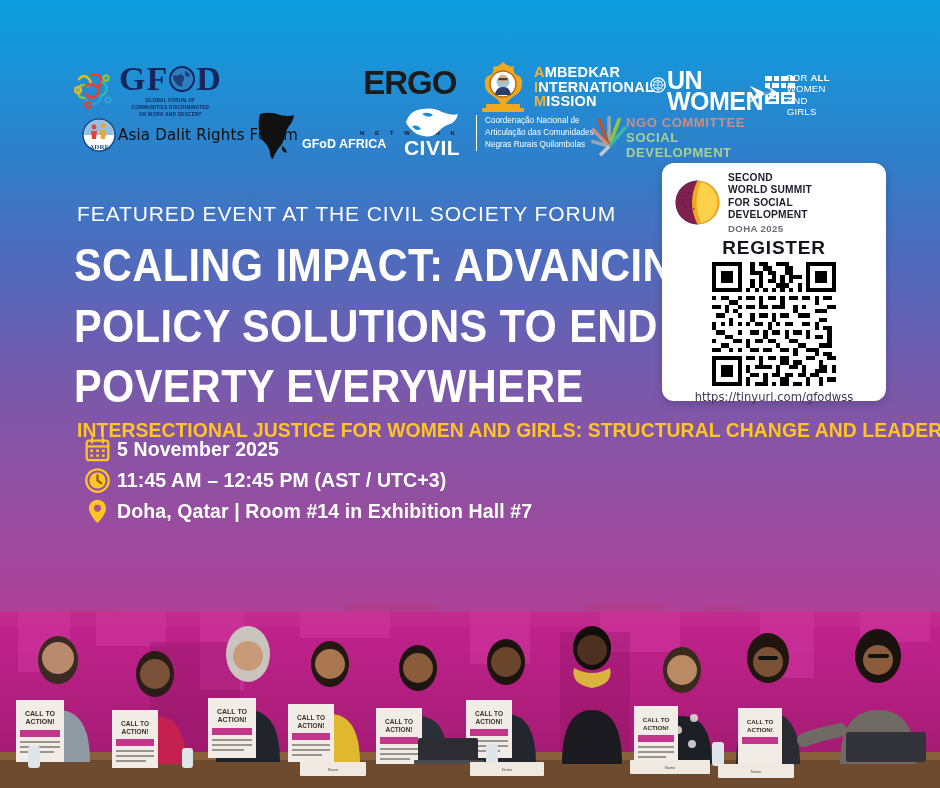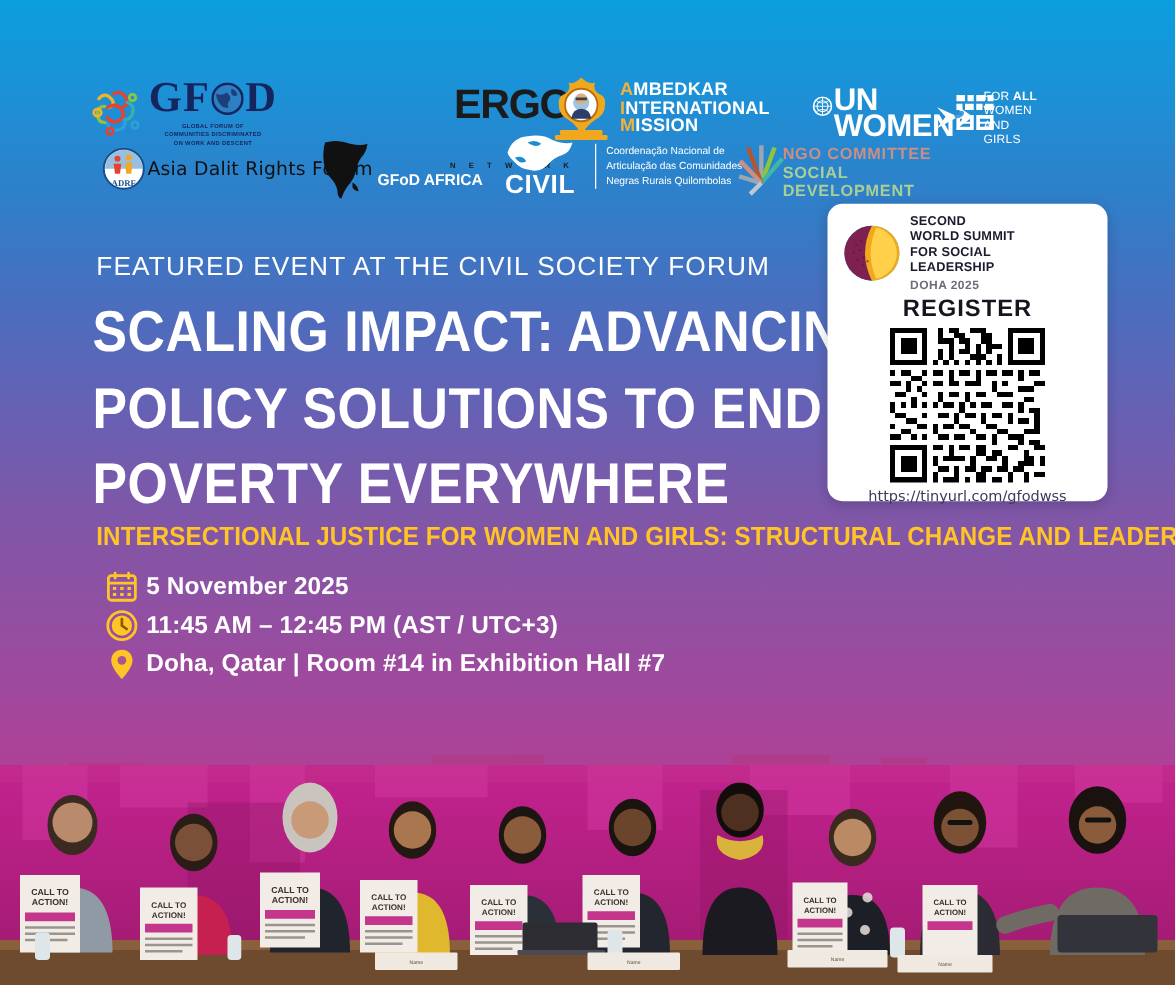--- a/index.html
+++ b/index.html
@@ -87,21 +87,21 @@
   }
   .headline div { white-space: nowrap; }
   .subhead {
     position: absolute; left: 77px; top: 418px;
     font-family: "Liberation Sans Narrow", "Liberation Sans", sans-serif;
     font-weight: bold; font-size: 21px; color: #ffc425;
     letter-spacing: .1px; white-space: nowrap;
     transform: scaleX(.92); transform-origin: left top;
   }
 
-  .meta { position: absolute; left: 84px; top: 455px; }
+  .meta { position: absolute; left: 84px; top: 435px; }
   .meta-row { display: flex; align-items: center; height: 29px; margin-bottom: 2px; }
   .meta-icon { width: 27px; height: 27px; flex: 0 0 27px; margin-right: 6px; }
   .meta-text { color:#ffffff; font-size: 19.5px; font-weight: bold; letter-spacing:.1px; }
 
   
   .qr-card {
     position: absolute; left: 662px; top: 163px;
     width: 224px; height: 238px;
     background: #ffffff; border-radius: 12px;
     box-shadow: 0 3px 10px rgba(0,0,0,.18);
@@ -186,21 +186,21 @@
     </div>
 
 
     <div class="logo" style="left:360px; top:10px;">
       <div style="display:flex; flex-direction:column; align-items:center;gap:31px;">
         <span class="ergo-txt">ERGO</span>
         <span class="ergo-sub">N E T W O R K</span>
       </div>
     </div>
 
-    <div class="logo" style="left:436px; top:2px;">
+    <div class="logo" style="left:474px; top:2px;">
       <svg width="58" height="54" viewBox="0 0 58 54">
         <g fill="#f0a81e">
           <path d="M29 2 q-6 6 -10 4 q2 6 -3 9 q-6 2 -5 9 q0 8 8 12 q8 5 10 14 q3 -9 11 -14 q8 -4 8 -12 q1 -7 -5 -9 q-5 -3 -3 -9 q-5 2 -11 -4z"></path>
           <rect x="12" y="44" width="34" height="4" rx="1"></rect>
           <rect x="8" y="48" width="42" height="4" rx="1"></rect>
         </g>
         <circle cx="29" cy="24" r="13" fill="#fff"></circle>
         <circle cx="29" cy="24" r="13" fill="none" stroke="#b86d12" stroke-width="1.5"></circle>
         <circle cx="29" cy="22" r="6.5" fill="#9ec5e0"></circle>
         <path d="M21 35 q1 -8 8 -8 q7 0 8 8z" fill="#2c3e6a"></path>
@@ -381,21 +381,21 @@
             <circle cx="12" cy="29" r="1"></circle>
             <circle cx="17" cy="27" r="1"></circle>
           <circle cx="16" cy="33" r="1"></circle>
             <circle cx="20" cy="30" r="1"></circle>
         </g>
       </svg>
       <div class="summit-txt">
         <div class="summit-l">SECOND</div>
         <div class="summit-l">WORLD SUMMIT</div>
         <div class="summit-l">FOR SOCIAL</div>
-        <div class="summit-l">LEADERSHIP</div>
+        <div class="summit-l">DEVELOPMENT</div>
         <div class="summit-doha">DOHA 2025</div>
       </div>
     </div>
 
     <div class="register">REGISTER</div>
 
     <div class="qr-wrap">
       <svg width="124" height="124" viewBox="0 0 29 29" shape-rendering="crispEdges">
         <rect width="29" height="29" fill="#fff"></rect>
         <g fill="#000">

